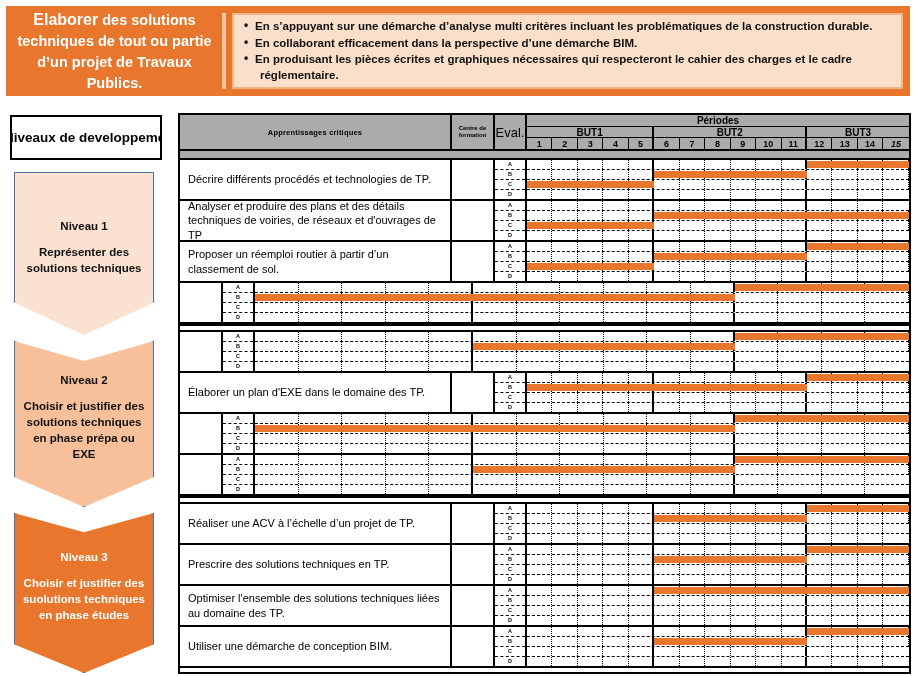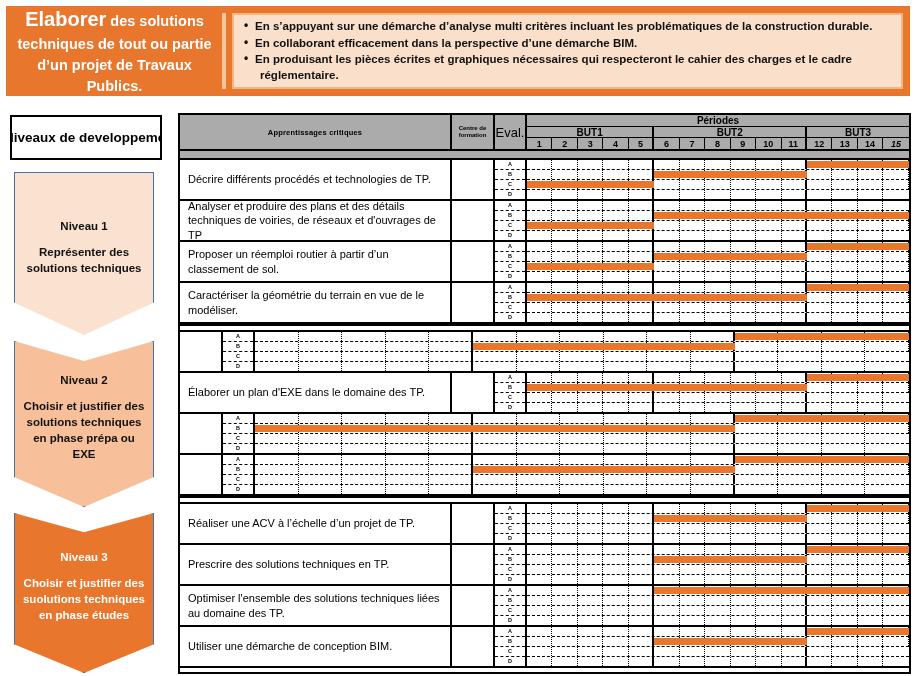--- a/index.html
+++ b/index.html
@@ -15,21 +15,21 @@
     background:#E8762C;border:1px solid #E8762C;box-sizing:border-box;
     display:flex;align-items:stretch;
   }
   #header-title{
     width:215px;flex:0 0 215px;
     display:flex;align-items:center;justify-content:center;
     text-align:center;color:#ffffff;
     font-size:14.5px;font-weight:bold;line-height:1.45;
     padding:2px 6px;box-sizing:border-box;
   }
-  #header-title .lead{font-size:20px;font-weight:bold;}
+  #header-title .lead{font-size:16px;font-weight:bold;}
   #header-divider{
     flex:0 0 4px;width:4px;background:#F4C49B;margin:6px 6px 6px 0;
   }
   #header-bullets-wrap{
     flex:1;background:#FAE0CB;border:2px solid #F0B684;
     margin:6px 6px 6px 0;padding:7px 10px 7px 8px;box-sizing:border-box;
     display:flex;flex-direction:column;justify-content:center;
   }
   .bullet-line{
     font-size:11.5px;font-weight:bold;color:#111;line-height:1.42;
@@ -490,21 +490,20 @@
             <div class="p-cell" style="flex: 0 0 6.66667%;"></div>
             <div class="p-cell grp-end" style="flex: 0 0 6.66667%;"></div>
             <div class="p-cell" style="flex: 0 0 6.66667%;"></div>
             <div class="p-cell" style="flex: 0 0 6.66667%;"></div>
             <div class="p-cell" style="flex: 0 0 6.66667%;"></div>
             <div class="p-cell" style="flex: 0 0 6.66667%;"></div>
           </div>
         </div>
       </div>
       <div class="trow">
-        <div class="c-appr">Caractériser la géométrie du terrain en vue de le modéliser.</div>
         <div class="c-centre"></div>
         <div class="c-eval">
           <div class="eval-sub">A</div>
           <div class="eval-sub">B</div>
           <div class="eval-sub">C</div>
           <div class="eval-sub">D</div>
         </div>
         <div class="c-periods">
           <div class="p-sub">
             <div class="p-cell" style="flex: 0 0 6.66667%;"></div>

